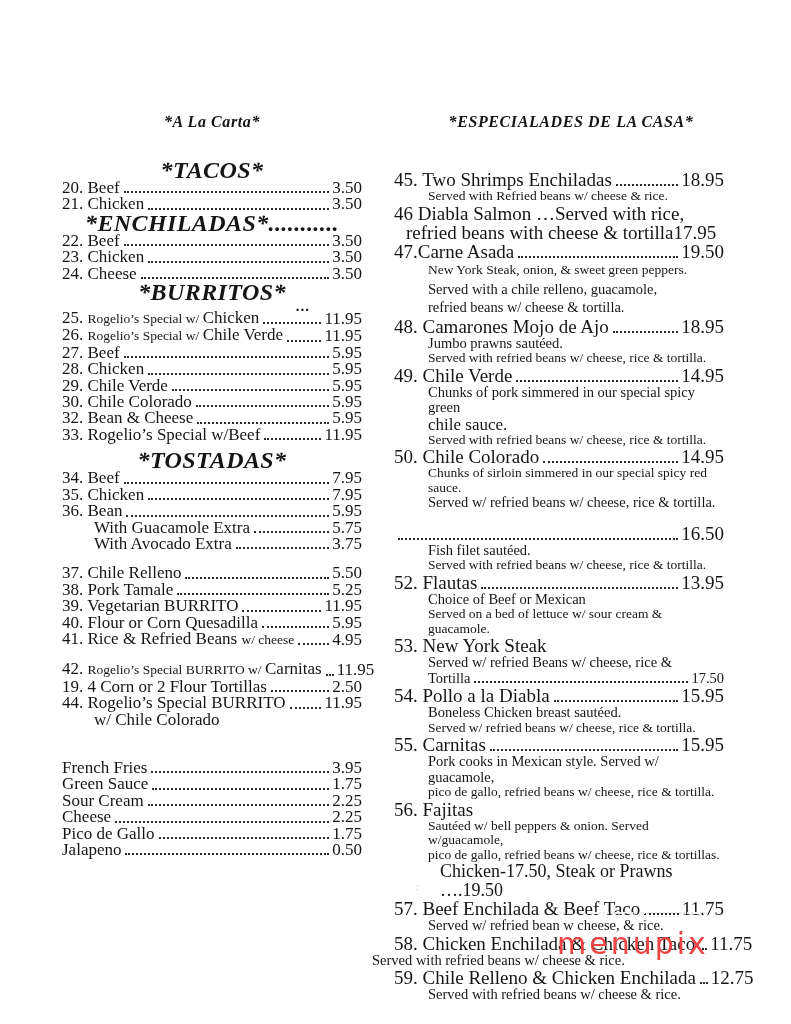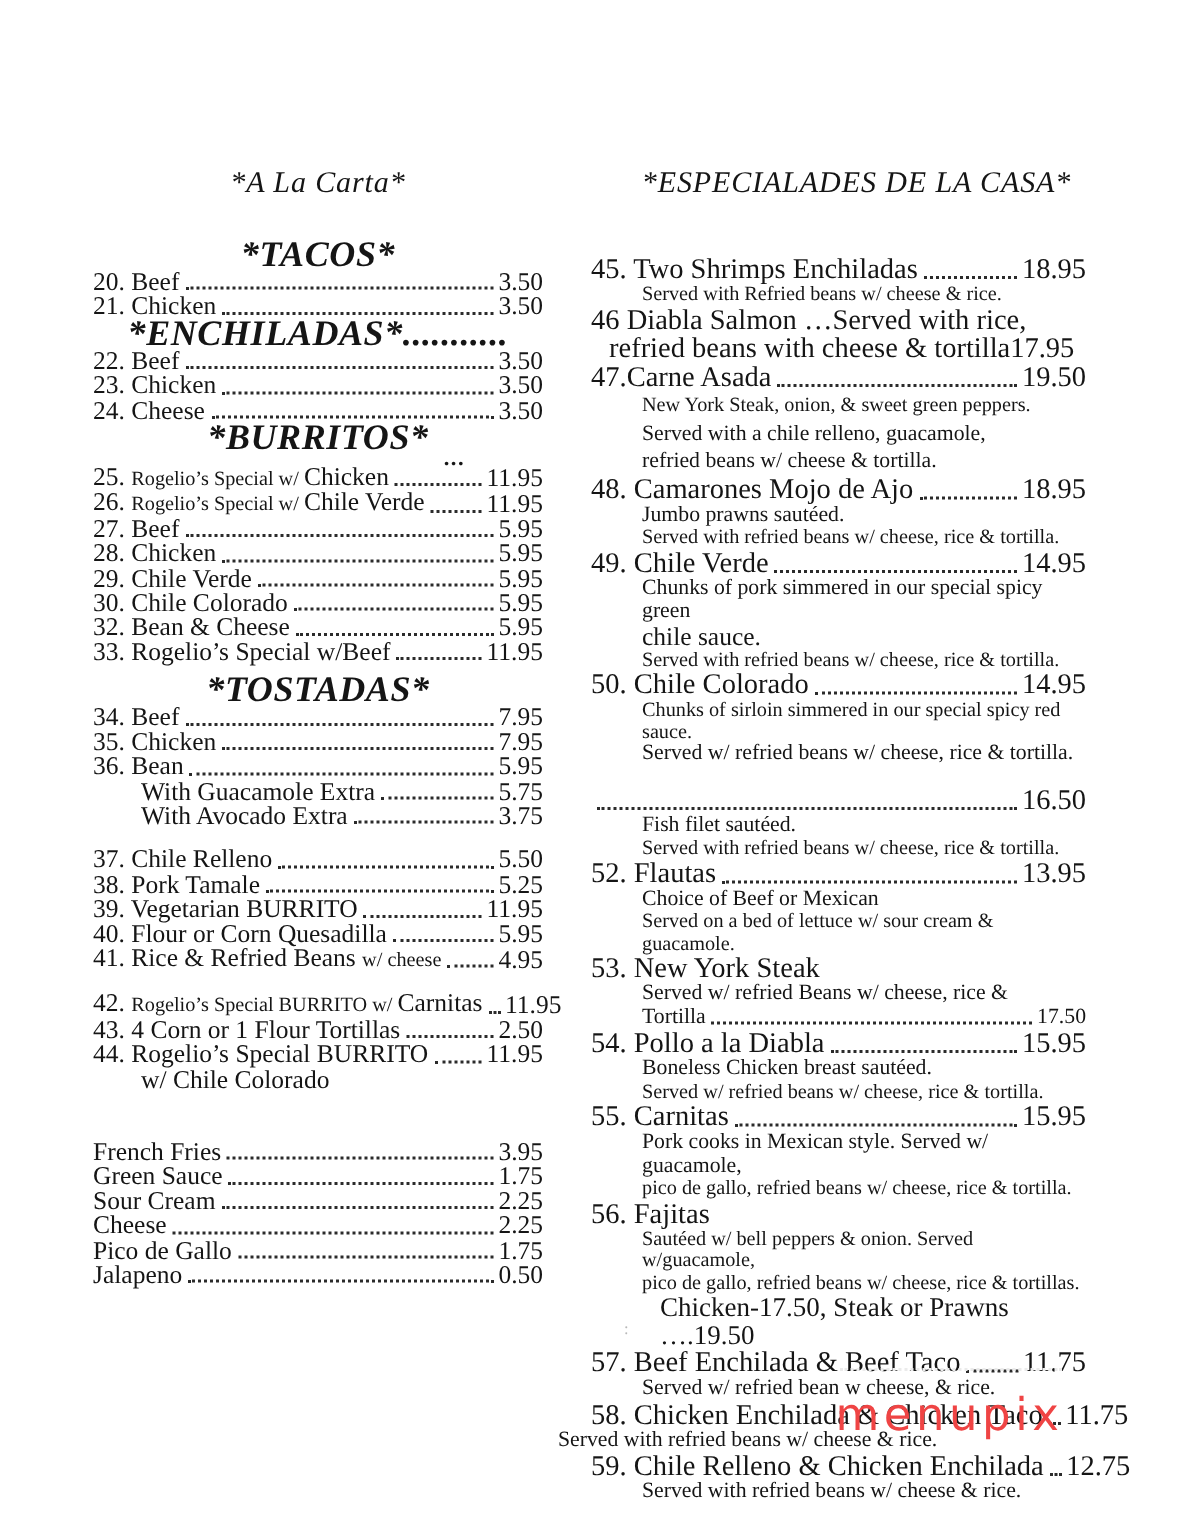--- a/index.html
+++ b/index.html
@@ -9,22 +9,22 @@
     background:#ffffff;
     color:#151515;
     font-family:"Liberation Serif","DejaVu Serif",serif;
     overflow:hidden;
   }
   
   .col-left{position:absolute;left:62px;top:112px;width:300px;}
   .col-right{position:absolute;left:372px;top:112px;width:352px;}
 
   .l-title,.r-title{
-    font-style:italic;font-weight:400;text-align:center;
-    font-size:20px;line-height:20px;letter-spacing:.6px;
+    font-style:italic;font-weight:700;text-align:center;
+    font-size:16px;line-height:20px;letter-spacing:.6px;
   }
   .l-title{margin-bottom:29px;}
   .r-title{margin-bottom:38px;padding-left:46px;}
 
   .l-head{
     font-style:italic;font-weight:700;text-align:center;
     font-size:24px;line-height:19px;letter-spacing:.4px;
     margin-top:1px;
   }
   .pre-dots{
@@ -211,21 +211,21 @@
             <span class="price">4.95</span>
           </div>
         </div>
         <div class="sec gap-md">
           <div class="l-item flex">
             <span class="lab"><span>42. </span><span class="sm">Rogelio’s Special BURRITO w/ </span><span>Carnitas</span></span>
             <span class="leader"></span>
             <span class="price">11.95</span>
           </div>
           <div class="l-item flex">
-            <span class="lab">43. 4 Corn or 1 Flour Tortillas</span>
+            <span class="lab">19. 4 Corn or 2 Flour Tortillas</span>
             <span class="leader"></span>
             <span class="price">2.50</span>
           </div>
           <div class="l-item flex">
             <span class="lab">44. Rogelio’s Special BURRITO</span>
             <span class="leader"></span>
             <span class="price">11.95</span>
           </div>
           <div class="l-item indent">w/ Chile Colorado</div>
         </div>

